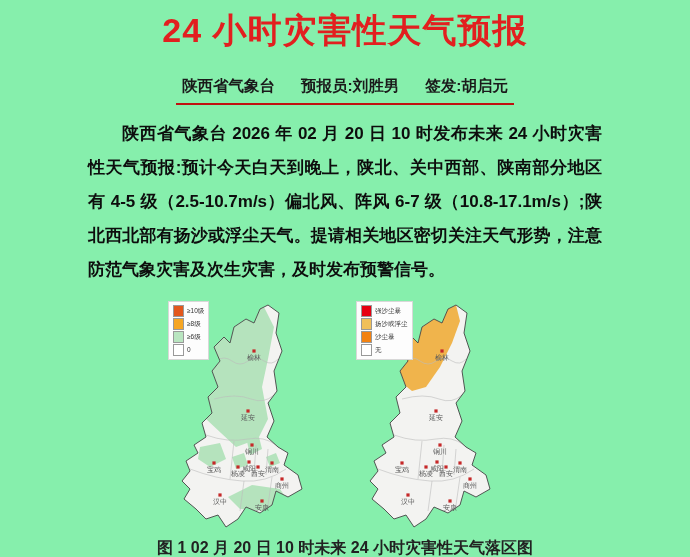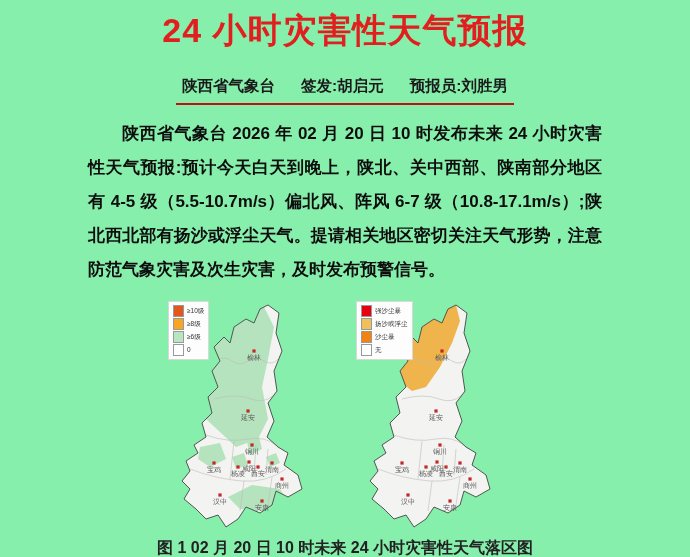--- a/index.html
+++ b/index.html
@@ -41,25 +41,25 @@
 </style>
 </head>
 <body>
 
 <div class="page">
 
   <h1 class="title" style="color: rgb(226, 31, 31);">24 小时灾害性天气预报</h1>
 
   <div class="meta" style="border-bottom-color: rgb(192, 16, 16);">
     <span>陕西省气象台</span>
+    <span>预报员:刘胜男</span>
     <span>签发:胡启元</span>
-    <span>预报员:刘胜男</span>
   </div>
 
-  <p class="body-text">陕西省气象台 2026 年 02 月 20 日 10 时发布未来 24 小时灾害性天气预报:预计今天白天到晚上，陕北、关中西部、陕南部分地区有 4-5 级（5.5-10.7m/s）偏北风、阵风 6-7 级（10.8-17.1m/s）;陕北西北部有扬沙或浮尘天气。提请相关地区密切关注天气形势，注意防范气象灾害及次生灾害，及时发布预警信号。</p>
+  <p class="body-text">陕西省气象台 2026 年 02 月 20 日 10 时发布未来 24 小时灾害性天气预报:预计今天白天到晚上，陕北、关中西部、陕南部分地区有 4-5 级（2.5-10.7m/s）偏北风、阵风 6-7 级（10.8-17.1m/s）;陕北西北部有扬沙或浮尘天气。提请相关地区密切关注天气形势，注意防范气象灾害及次生灾害，及时发布预警信号。</p>
 
   <div class="maps-row">
     <div class="map-block">
       <svg id="map-left" viewBox="0 0 150 235" preserveAspectRatio="xMidYMid meet">
           <defs>
             <clipPath id="clip-left">
               <path d="M92,6 L103,14 L100,34 L106,52 L98,72 L101,92 L92,104 L98,122 L91,138 L102,148 L112,154 L108,166 L122,176 L126,190 L112,198 L100,192 L96,206 L84,214 L70,208 L62,220 L50,228 L42,216 L30,220 L20,210 L8,200 L14,190 L6,182 L14,172 L10,162 L22,154 L18,146 L30,138 L26,124 L36,114 L32,98 L42,88 L36,72 L44,62 L38,48 L48,38 L54,44 L58,28 L70,20 L78,24 L84,10 Z"></path>
             </clipPath>
           </defs>
           <path d="M92,6 L103,14 L100,34 L106,52 L98,72 L101,92 L92,104 L98,122 L91,138 L102,148 L112,154 L108,166 L122,176 L126,190 L112,198 L100,192 L96,206 L84,214 L70,208 L62,220 L50,228 L42,216 L30,220 L20,210 L8,200 L14,190 L6,182 L14,172 L10,162 L22,154 L18,146 L30,138 L26,124 L36,114 L32,98 L42,88 L36,72 L44,62 L38,48 L48,38 L54,44 L58,28 L70,20 L78,24 L84,10 Z" fill="#f3f3f1" stroke="none"></path>

